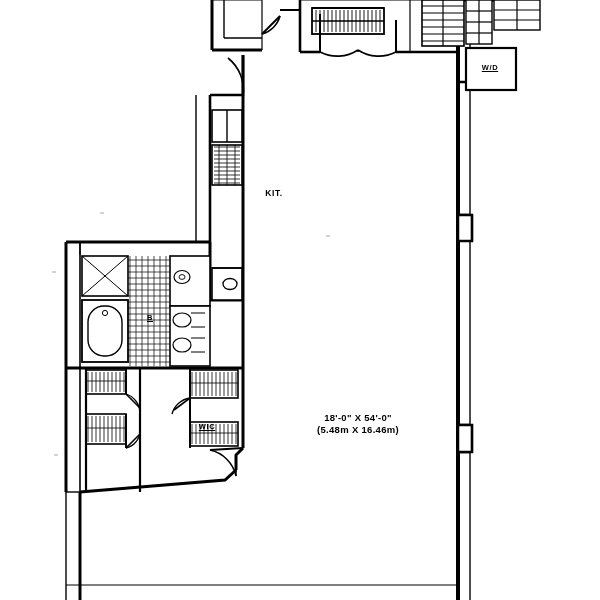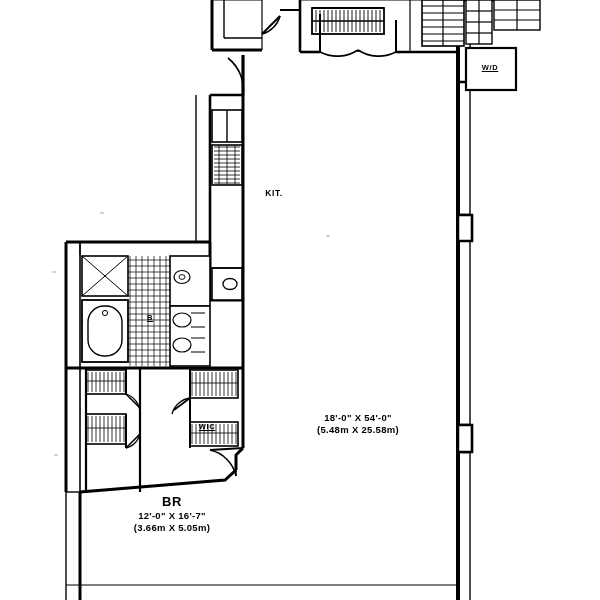--- a/index.html
+++ b/index.html
@@ -283,28 +283,23 @@
       <path d="M100 213 L104 213"></path>
       <path d="M52 272 L56 272"></path>
       <path d="M326 236 L330 236"></path>
       <path d="M54 455 L58 455"></path>
     </g>
 
   </svg>
 
   <div class="label" style="left:288px; top:412px; width:140px;">
     <span class="dim">18'-0" X 54'-0"</span>
-    <span class="dim">(5.48m X 25.58m)</span>
-  </div>
-
-  <div class="label" style="left:102px; top:494px; width:140px;">
-    <span class="name">BR</span>
-    <span class="dim">12'-0" X 16'-7"</span>
-    <span class="dim">(3.66m X 5.05m)</span>
-  </div>
+    <span class="dim">(5.48m X 16.46m)</span>
+  </div>
+
 
   <div class="label small" style="left:245px; top:188px; width:34px;margin-left:12px;">
     <span class="name">KIT.</span>
   </div>
 
   <div class="label tiny" style="left:192px; top:422px; width:30px;">
     <span class="name">WIC</span>
   </div>
 
   <div class="label tiny" style="left:474px; top:63px; width:32px;">

